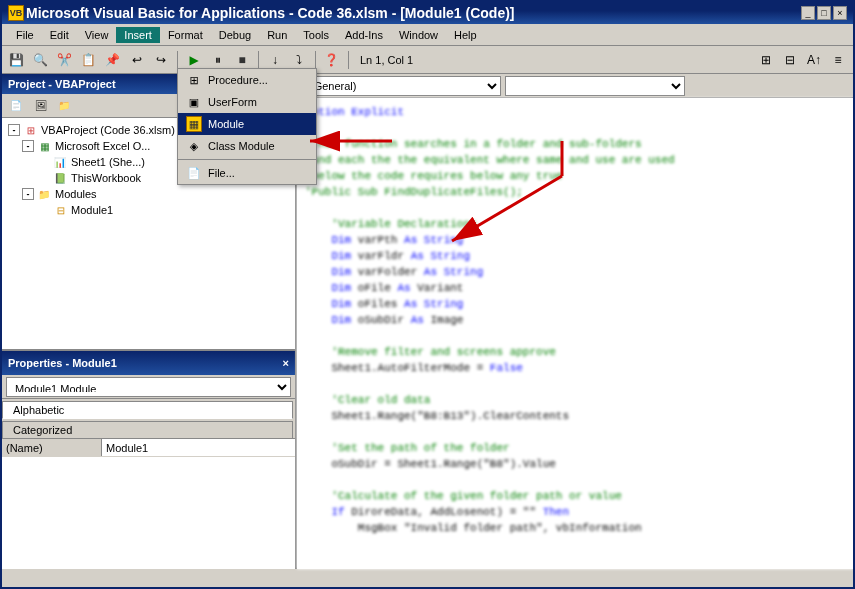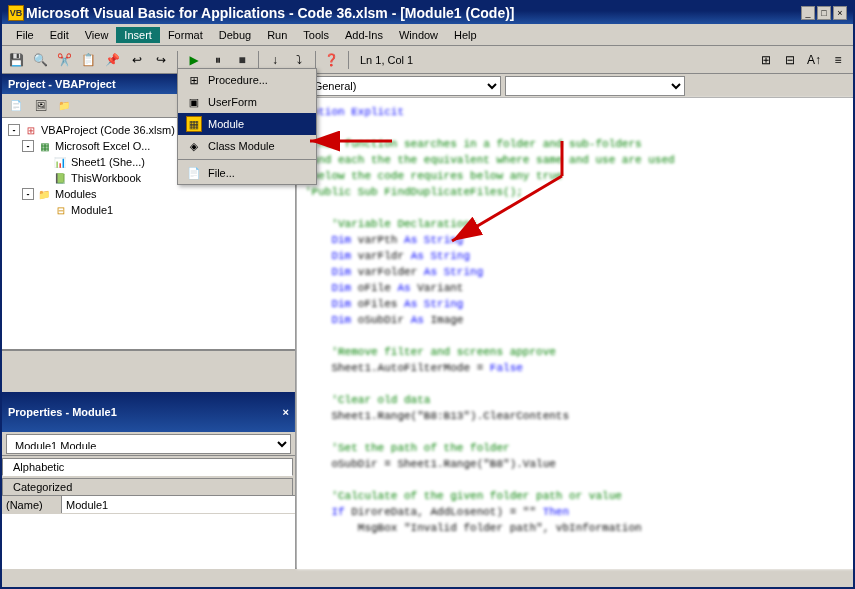--- a/index.html
+++ b/index.html
@@ -192,28 +192,27 @@
     
     .properties-panel {
       height: 220px;
       display: flex;
       flex-direction: column;
       border-top: 2px solid #888;
     }
     .props-header {
       background: linear-gradient(to bottom, #0a246a, #204e9e);
       color: white;
-      padding: 20px 6px;
+      padding: 12px 6px;
       font-size: 11px;
       font-weight: bold;
       display: flex;
       align-items: center;
       justify-content: space-between;
       height: 20px;
-      margin-top: 41px;
     }
     .close-x {
       cursor: pointer;
       font-size: 11px;
       font-weight: bold;
     }
     .props-object-selector {
       background: #d4d0c8;
       border-bottom: 1px solid #888;
       padding: 2px 4px;
@@ -257,21 +256,21 @@
       background: white;
       overflow: auto;
     }
     .props-row {
       display: flex;
       border-bottom: 1px solid #d4d0c8;
       height: 18px;
       align-items: center;
     }
     .props-name {
-      width: 60px;
+      width: 100px;
       padding: 0 4px;
       background: #d4d0c8;
       font-size: 11px;
       border-right: 1px solid #888;
       height: 100%;
       display: flex;
       align-items: center;
       text-align: center;
     }
     .props-value {

